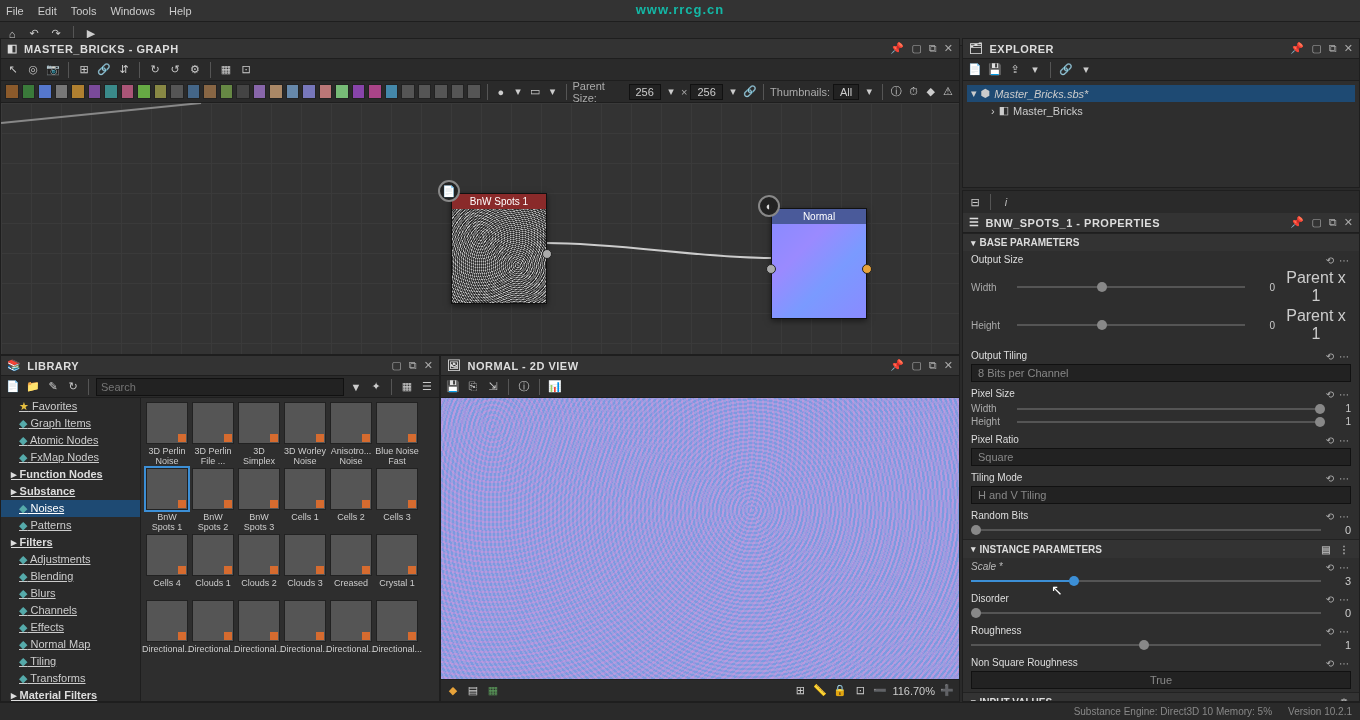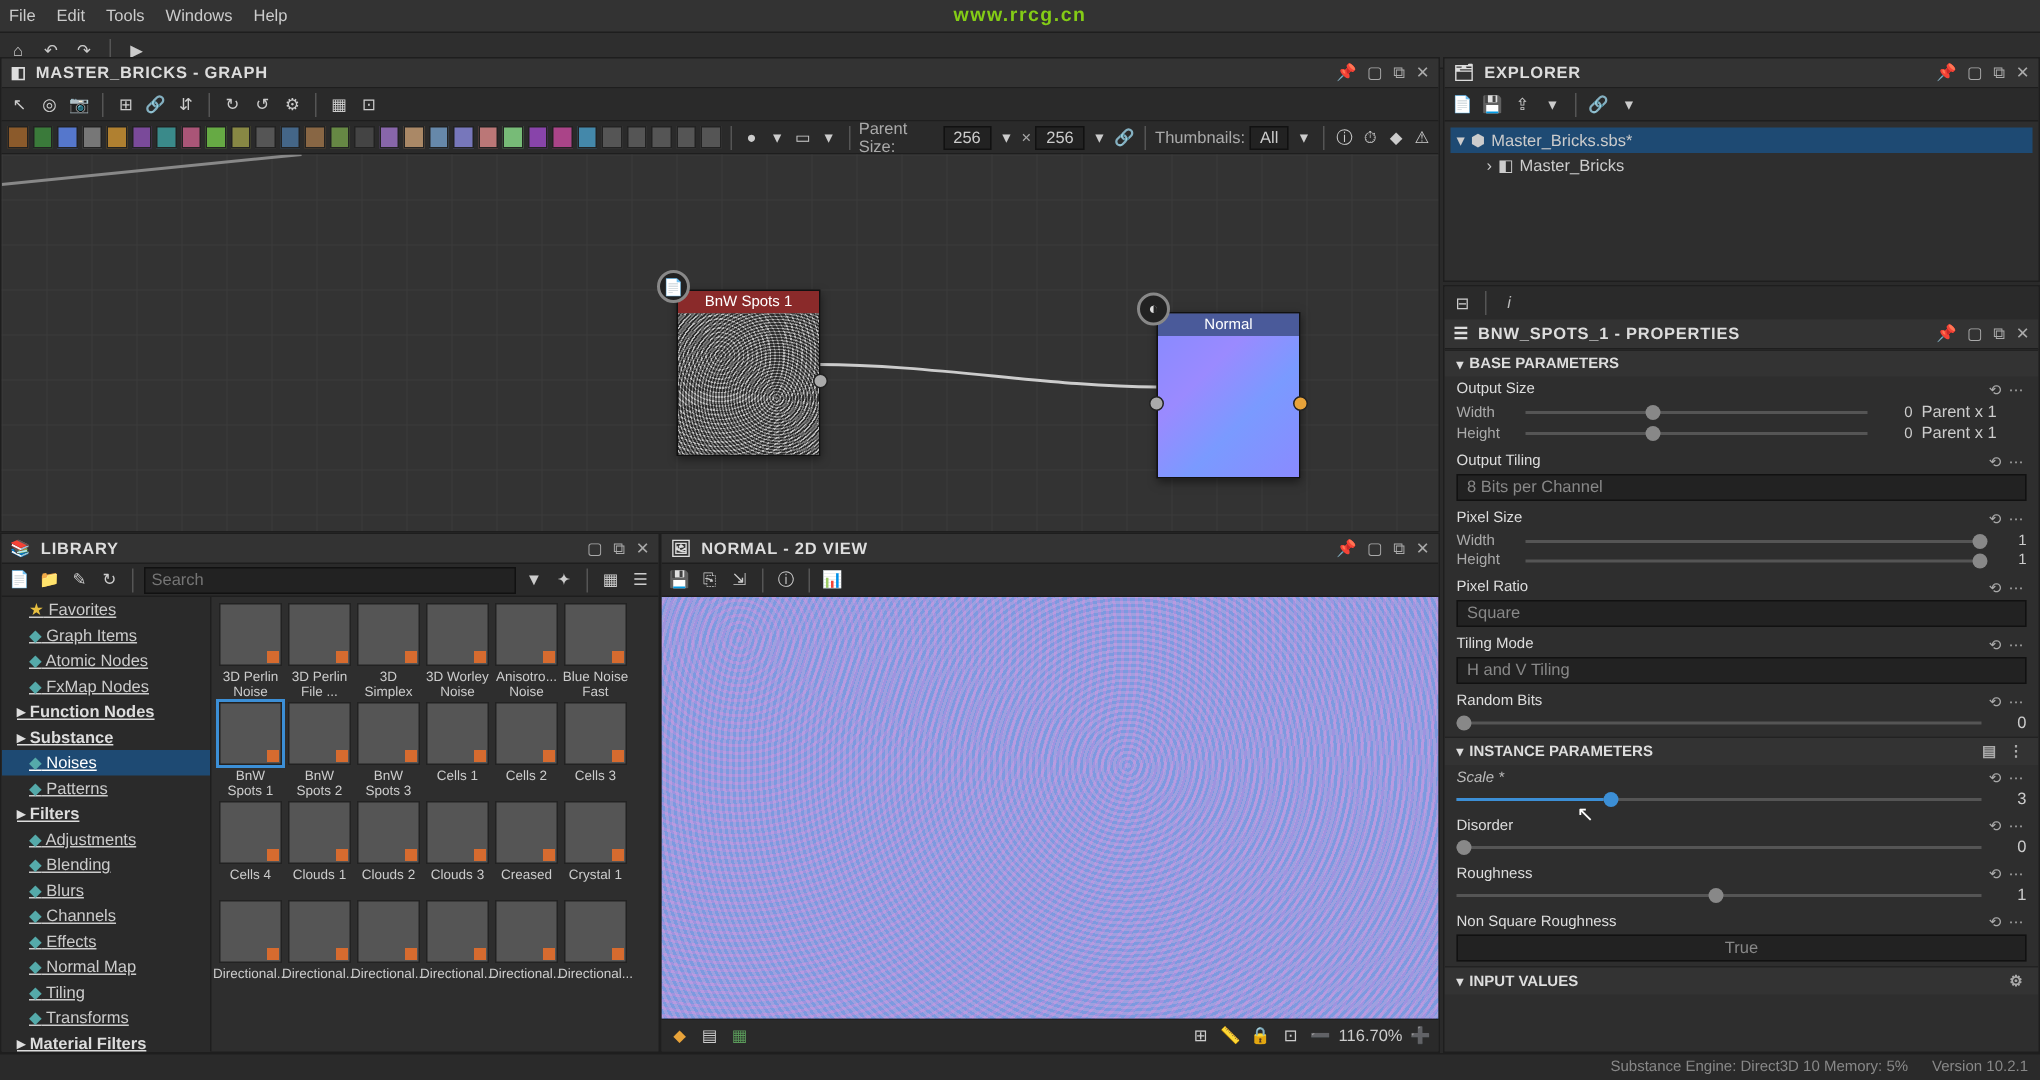--- a/index.html
+++ b/index.html
@@ -52,21 +52,21 @@
 .prop-section::before{content:"▾"; font-size:9px;}
 .prop-row { padding:3px 8px; }
 .prop-label { color:#ddd; font-size:10px; margin-bottom:2px; display:flex; justify-content:space-between;}
 .prop-sub { display:flex; align-items:center; gap:6px; font-size:10px; color:#aaa; padding:1px 0;}
 .slider-row { display:flex; align-items:center; gap:6px; }
 .slider { flex:1; height:2px; background:#555; position:relative;}
 .slider .knob { position:absolute; top:-4px; width:10px; height:10px; border-radius:50%; background:#888;}
 .slider.blue .knob { background:#3c8fd6; }
 .slider.blue .fill { position:absolute; height:2px; background:#3c8fd6; left:0;}
 .propval { width:24px; text-align:right; color:#ccc;}
-.proptext { width:70px; text-align:left; color:#ccc; font-size:11px;}
+.proptext { width:70px; text-align:center; color:#ccc; font-size:16px;}
 .dropdown { background:#222; border:1px solid #111; padding:2px 6px; color:#888;}
 .rico { width:14px; height:12px; color:#aaa; font-size:10px; display:inline-flex; align-items:center; justify-content:center;}
 .statusbar { position:absolute; bottom:0; left:0; right:0; height:18px; background:#2a2a2a; border-top:1px solid #1e1e1e; display:flex; justify-content:flex-end; align-items:center; padding:0 8px; font-size:10px; color:#888;}
 .noise-bg { background: repeating-radial-gradient(circle at 30% 30%, #aaa 0 1px, #555 1px 3px), repeating-radial-gradient(circle at 70% 60%, #999 0 1px, #444 1px 2px); background-blend-mode: overlay;}
 .normal-bg { background: linear-gradient(135deg, #8a8aff 0%, #9a8aff 30%, #7a9aff 60%, #8a8aff 100%); }
 .normal-noise { background: repeating-radial-gradient(circle at 10% 10%, rgba(180,140,255,.7) 0 2px, rgba(120,150,255,.7) 2px 5px), repeating-radial-gradient(circle at 60% 40%, rgba(200,160,255,.5) 0 2px, rgba(100,140,255,.5) 2px 4px); background-blend-mode:screen;}
 .search { background:#222; border:1px solid #111; color:#aaa; padding:2px 4px; flex:1; font-size:11px; outline:none;}
 .italic { font-style: italic; color: #bbb; }
 svg { display:block;}
 </style>
@@ -82,21 +82,21 @@
 </div>
 
 <div class="maintoolbar">
   <span class="tbicon">⌂</span>
   <span class="tbicon">↶</span>
   <span class="tbicon">↷</span>
   <span class="sep"></span>
   <span class="tbicon">▶</span>
 </div>
 
-<div style="position:absolute;top:2px;left:50%;transform:translateX(-50%);color:#84cc16;font-size:13px;font-weight:bold;letter-spacing:1px;z-index:50;">www.rrcg.cn</div>
+<div style="position:absolute;top:2px;left:50%;transform:translateX(-50%);color:#14b8a6;font-size:13px;font-weight:bold;letter-spacing:1px;z-index:50;">www.rrcg.cn</div>
 
 <div class="panel" style="left:0; top:38px; width:960px; height:317px;">
   <div class="panel-header">
     <div class="title">
         <span>◧</span>
         <span>Master_Bricks - GRAPH</span>
       </div>
     <div class="panel-ctrls">
       <span>📌</span>
       <span>▢</span>
@@ -403,21 +403,21 @@
     <span class="tbicon">⇪</span>
     <span class="tbicon">▾</span>
     <span class="sep"></span>
     <span class="tbicon">🔗</span>
     <span class="tbicon">▾</span>
   </div>
   <div class="explorer-body">
     <div class="tree-row sel">
       <span>▾</span>
         <span>⬢</span>
-      <span style="">Master_Bricks.sbs*</span>
+      <span style="font-style:italic">Master_Bricks.sbs*</span>
     </div>
     <div class="tree-row" style="padding-left:24px">
       <span>›</span>
         <span>◧</span>
       <span>Master_Bricks</span>
     </div>
   </div>
 </div>
 
 <div class="panel" style="left:962px; top:190px; width:398px; height:512px;">

